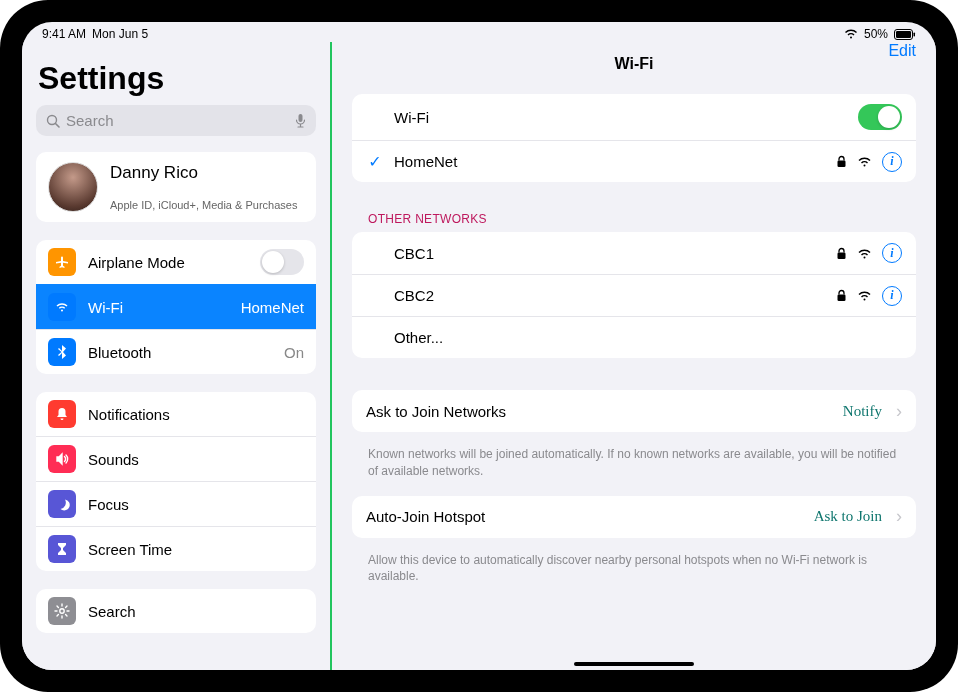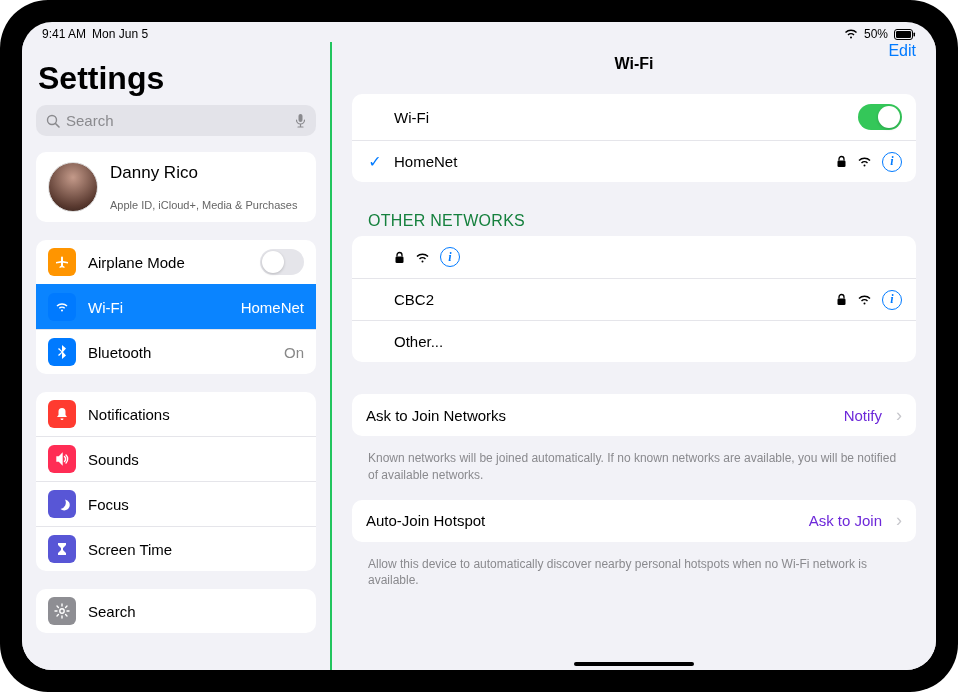--- a/index.html
+++ b/index.html
@@ -160,28 +160,28 @@
     .drow-label { flex:1; font-size:15px; color:#000; }
     .drow-label.bold { font-weight:500; }
     .check { color:#007aff; font-size:16px; width:18px; text-align:center; }
     .net-icons { display:flex; gap:10px; align-items:center; color:#000; }
     .info-btn {
       width:20px; height:20px; border:1.5px solid #007aff; border-radius:50%;
       color:#007aff; font-size:12px; display:flex; align-items:center; justify-content:center;
       font-style: italic; font-family: Georgia, serif; font-weight: bold;
     }
     .section-header {
-      font-size: 16px; color:#15803d; text-transform: uppercase;
+      font-size: 12px; color:#be185d; text-transform: uppercase;
       letter-spacing: 0.3px; padding: 22px 16px 6px 16px;
     }
     .section-footer {
       font-size: 12px; color:#8a8a8e;
       padding: 6px 16px 16px 16px; line-height: 1.4;
     }
-    .drow-value { color:#6d28d9; font-size:15px; }
+    .drow-value { color:#0f766e; font-size:15px;font-family:Liberation Serif, serif; }
     .chevron { color:#c7c7cc; font-size:18px; margin-left:4px;}
     .spacer { height: 24px; }
     .home-indicator {
       position:absolute; bottom:4px; left:50%; transform:translateX(-50%);
       width:120px; height:4px; border-radius:2px; background:#000;
     }
     .lock-icon { font-size: 13px; }
     .wifi-icon { font-size: 13px; }
     svg { display: block; }
   </style>
@@ -353,20 +353,21 @@
                 </span>
                 <div class="info-btn">i</div>
               </div>
             </div>
           </div>
 
           <div class="section-header">Other Networks</div>
           <div class="section">
             <div class="drow">
               <div style="width:18px"></div>
+              <div class="drow-label">CBC1</div>
               <div class="net-icons">
                 <span class="lock-icon">
                   <svg width="11" height="13" viewBox="0 0 11 13">
                       <rect x="1.5" y="5.5" width="8" height="6.5" rx="1.3" fill="#000"></rect>
                       <path d="M3 5.5V4a2.5 2.5 0 015 0v1.5" fill="none" stroke="#000" stroke-width="1.3"></path>
                     </svg>
                 </span>
                 <span class="wifi-icon">
                   <svg width="15" height="11" viewBox="0 0 15 11">
                       <path d="M7.5 10.5a1 1 0 100-2 1 1 0 000 2zM4 6.5a5 5 0 017 0l-1 1a3.6 3.6 0 00-5 0zM1.5 4a8.5 8.5 0 0112 0l-1 1a7.1 7.1 0 00-10 0z" fill="#000"></path>

